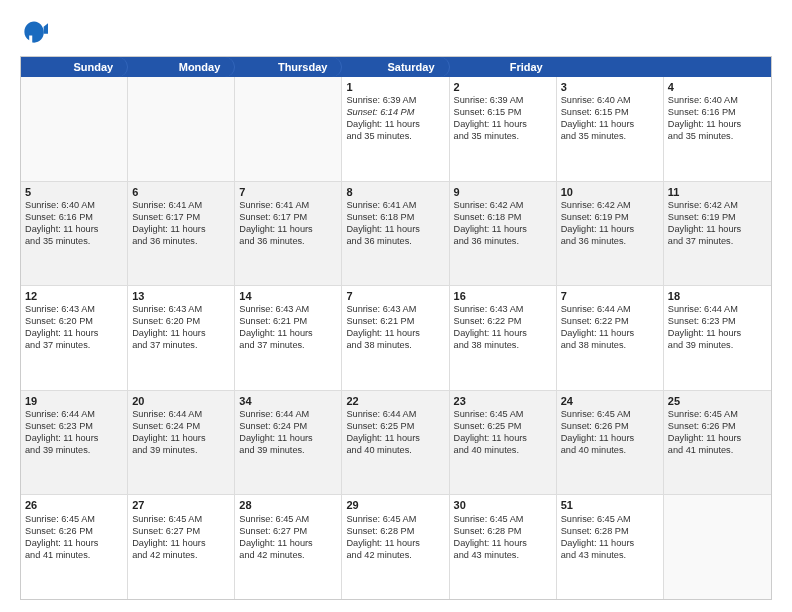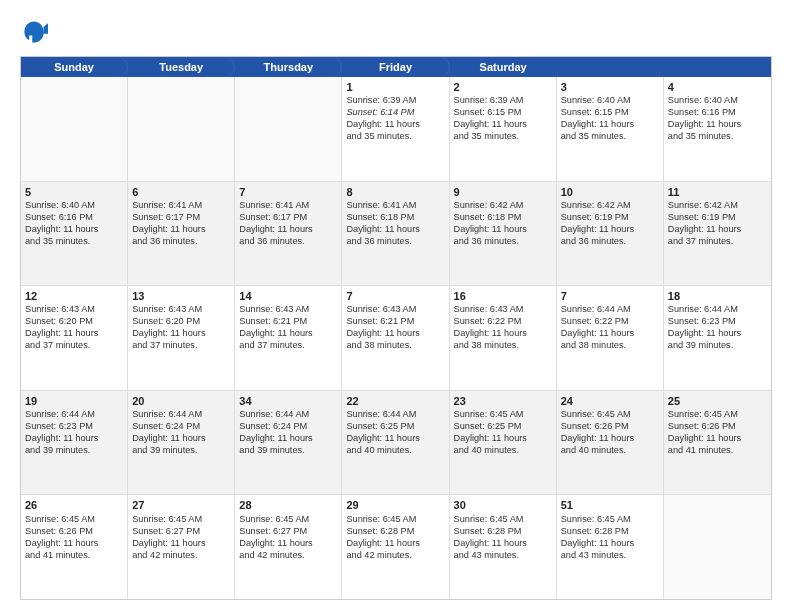--- a/index.html
+++ b/index.html
@@ -68,23 +68,23 @@
     }
     .cal-header-row {
       display: grid;
       grid-template-columns: repeat(7, 1fr);
       background: #2255aa;
     }
     .cal-header-cell {
       color: #fff;
       font-size: 11px;
       font-weight: bold;
-      padding: 4px 22px;
+      padding: 4px 14px;
       border-right: 1px solid #3366bb;
-      text-align: center;
+      text-align: right;
       border-radius: 10px;
     }
     .cal-header-cell:last-child { border-right: none; }
     .cal-body {
       flex: 1;
       display: flex;
       flex-direction: column;
     }
     .cal-row {
       display: grid;
@@ -131,24 +131,24 @@
     </div>
     <div class="title-block">
       <div class="month-title"></div>
       <div class="subtitle"></div>
     </div>
   </div>
 
   <div class="calendar">
     <div class="cal-header-row">
     <div class="cal-header-cell">Sunday</div>
-        <div class="cal-header-cell">Tuesday</div>
+        <div class="cal-header-cell">Monday</div>
         <div class="cal-header-cell">Thursday</div>
+        <div class="cal-header-cell">Saturday</div>
         <div class="cal-header-cell">Friday</div>
-        <div class="cal-header-cell">Saturday</div>
       </div>
     <div class="cal-body">
     <div class="cal-row">
           <div class="cal-cell empty"></div>
           <div class="cal-cell empty"></div>
           <div class="cal-cell empty"></div>
           <div class="cal-cell">
             <span class="day-num">1</span>
             <span style="display: block;">Sunrise: 6:39 AM</span>
             <span style="display: block; font-style: italic;">Sunset: 6:14 PM</span>

